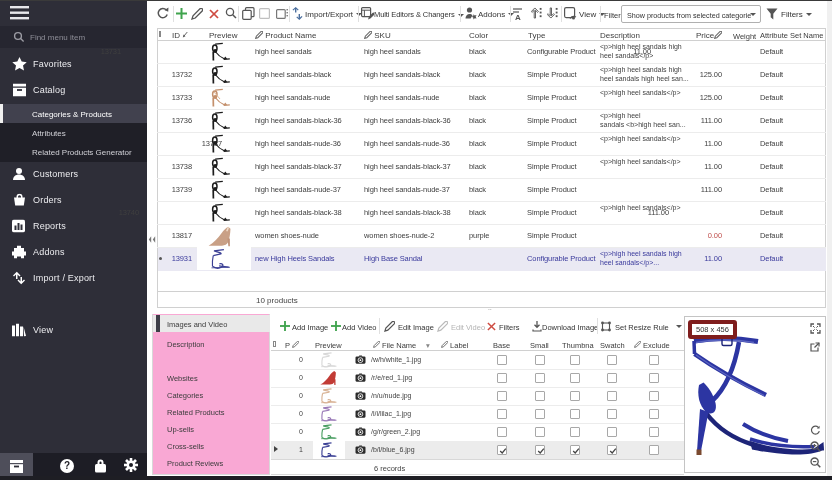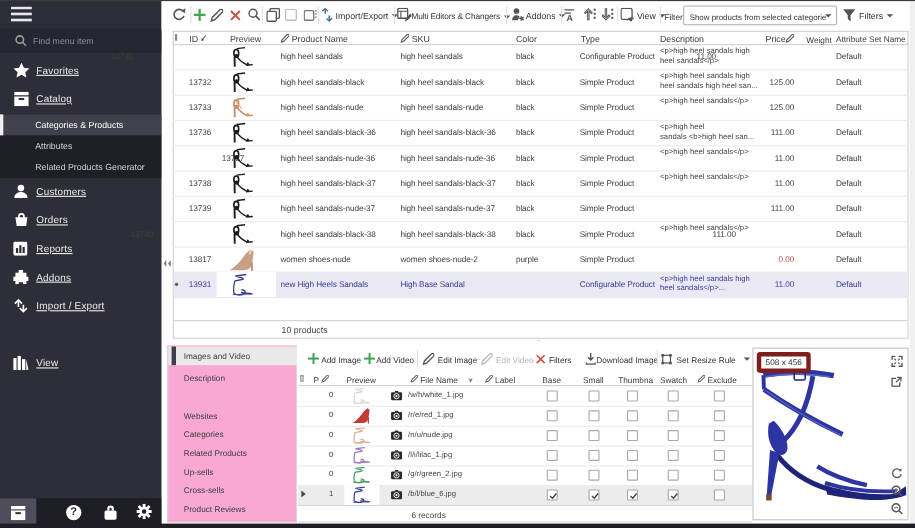--- a/index.html
+++ b/index.html
@@ -1,21 +1,21 @@
 <!DOCTYPE html>
 <html><head><meta charset="utf-8">
 <style>
 *{margin:0;padding:0;box-sizing:border-box;}
 html,body{width:832px;height:480px;overflow:hidden;background:#fff;font-family:"Liberation Sans",sans-serif;}
 .abs{position:absolute;}
 #app{position:absolute;left:0;top:0;width:832px;height:480px;}
 
 #side{position:absolute;left:0;top:0;width:147px;height:480px;background:#2e2e38;color:#ededf0;}
 #side .itm{position:absolute;left:0;width:147px;height:26px;font-size:9px;}
-#side .itm .lbl{position:absolute;left:33px;top:50%;transform:translateY(-50%);letter-spacing:.2px;text-decoration:underline;}
+#side .itm .lbl{position:absolute;left:33px;top:50%;transform:translateY(-50%);letter-spacing:.2px;}
 #side .itm svg{position:absolute;left:12px;top:50%;transform:translateY(-50%);}
 #srch{position:absolute;left:0;top:26px;width:147px;height:22px;background:#262630;}
 #srch .ph{position:absolute;left:30px;top:7px;font-size:8px;color:#8d8d97;}
 #sub{position:absolute;left:0;top:104px;width:147px;height:58px;background:#1f1f27;}
 .sitm{position:absolute;left:0;width:147px;height:19px;font-size:8px;color:#d2d2d8;}
 .sitm span{position:absolute;left:32px;top:50%;transform:translateY(-50%);}
 #sub .sel{background:#41414e;color:#fff;}
 #sub .sel:before{content:"";position:absolute;left:0;top:0;width:3px;height:19px;background:#f0f0f0;}
 #sbot{position:absolute;left:0;top:453px;width:147px;height:27px;background:#1d1d25;}
 #sbot .sq{position:absolute;left:0;top:0;width:33px;height:27px;background:#4e4e5a;}

